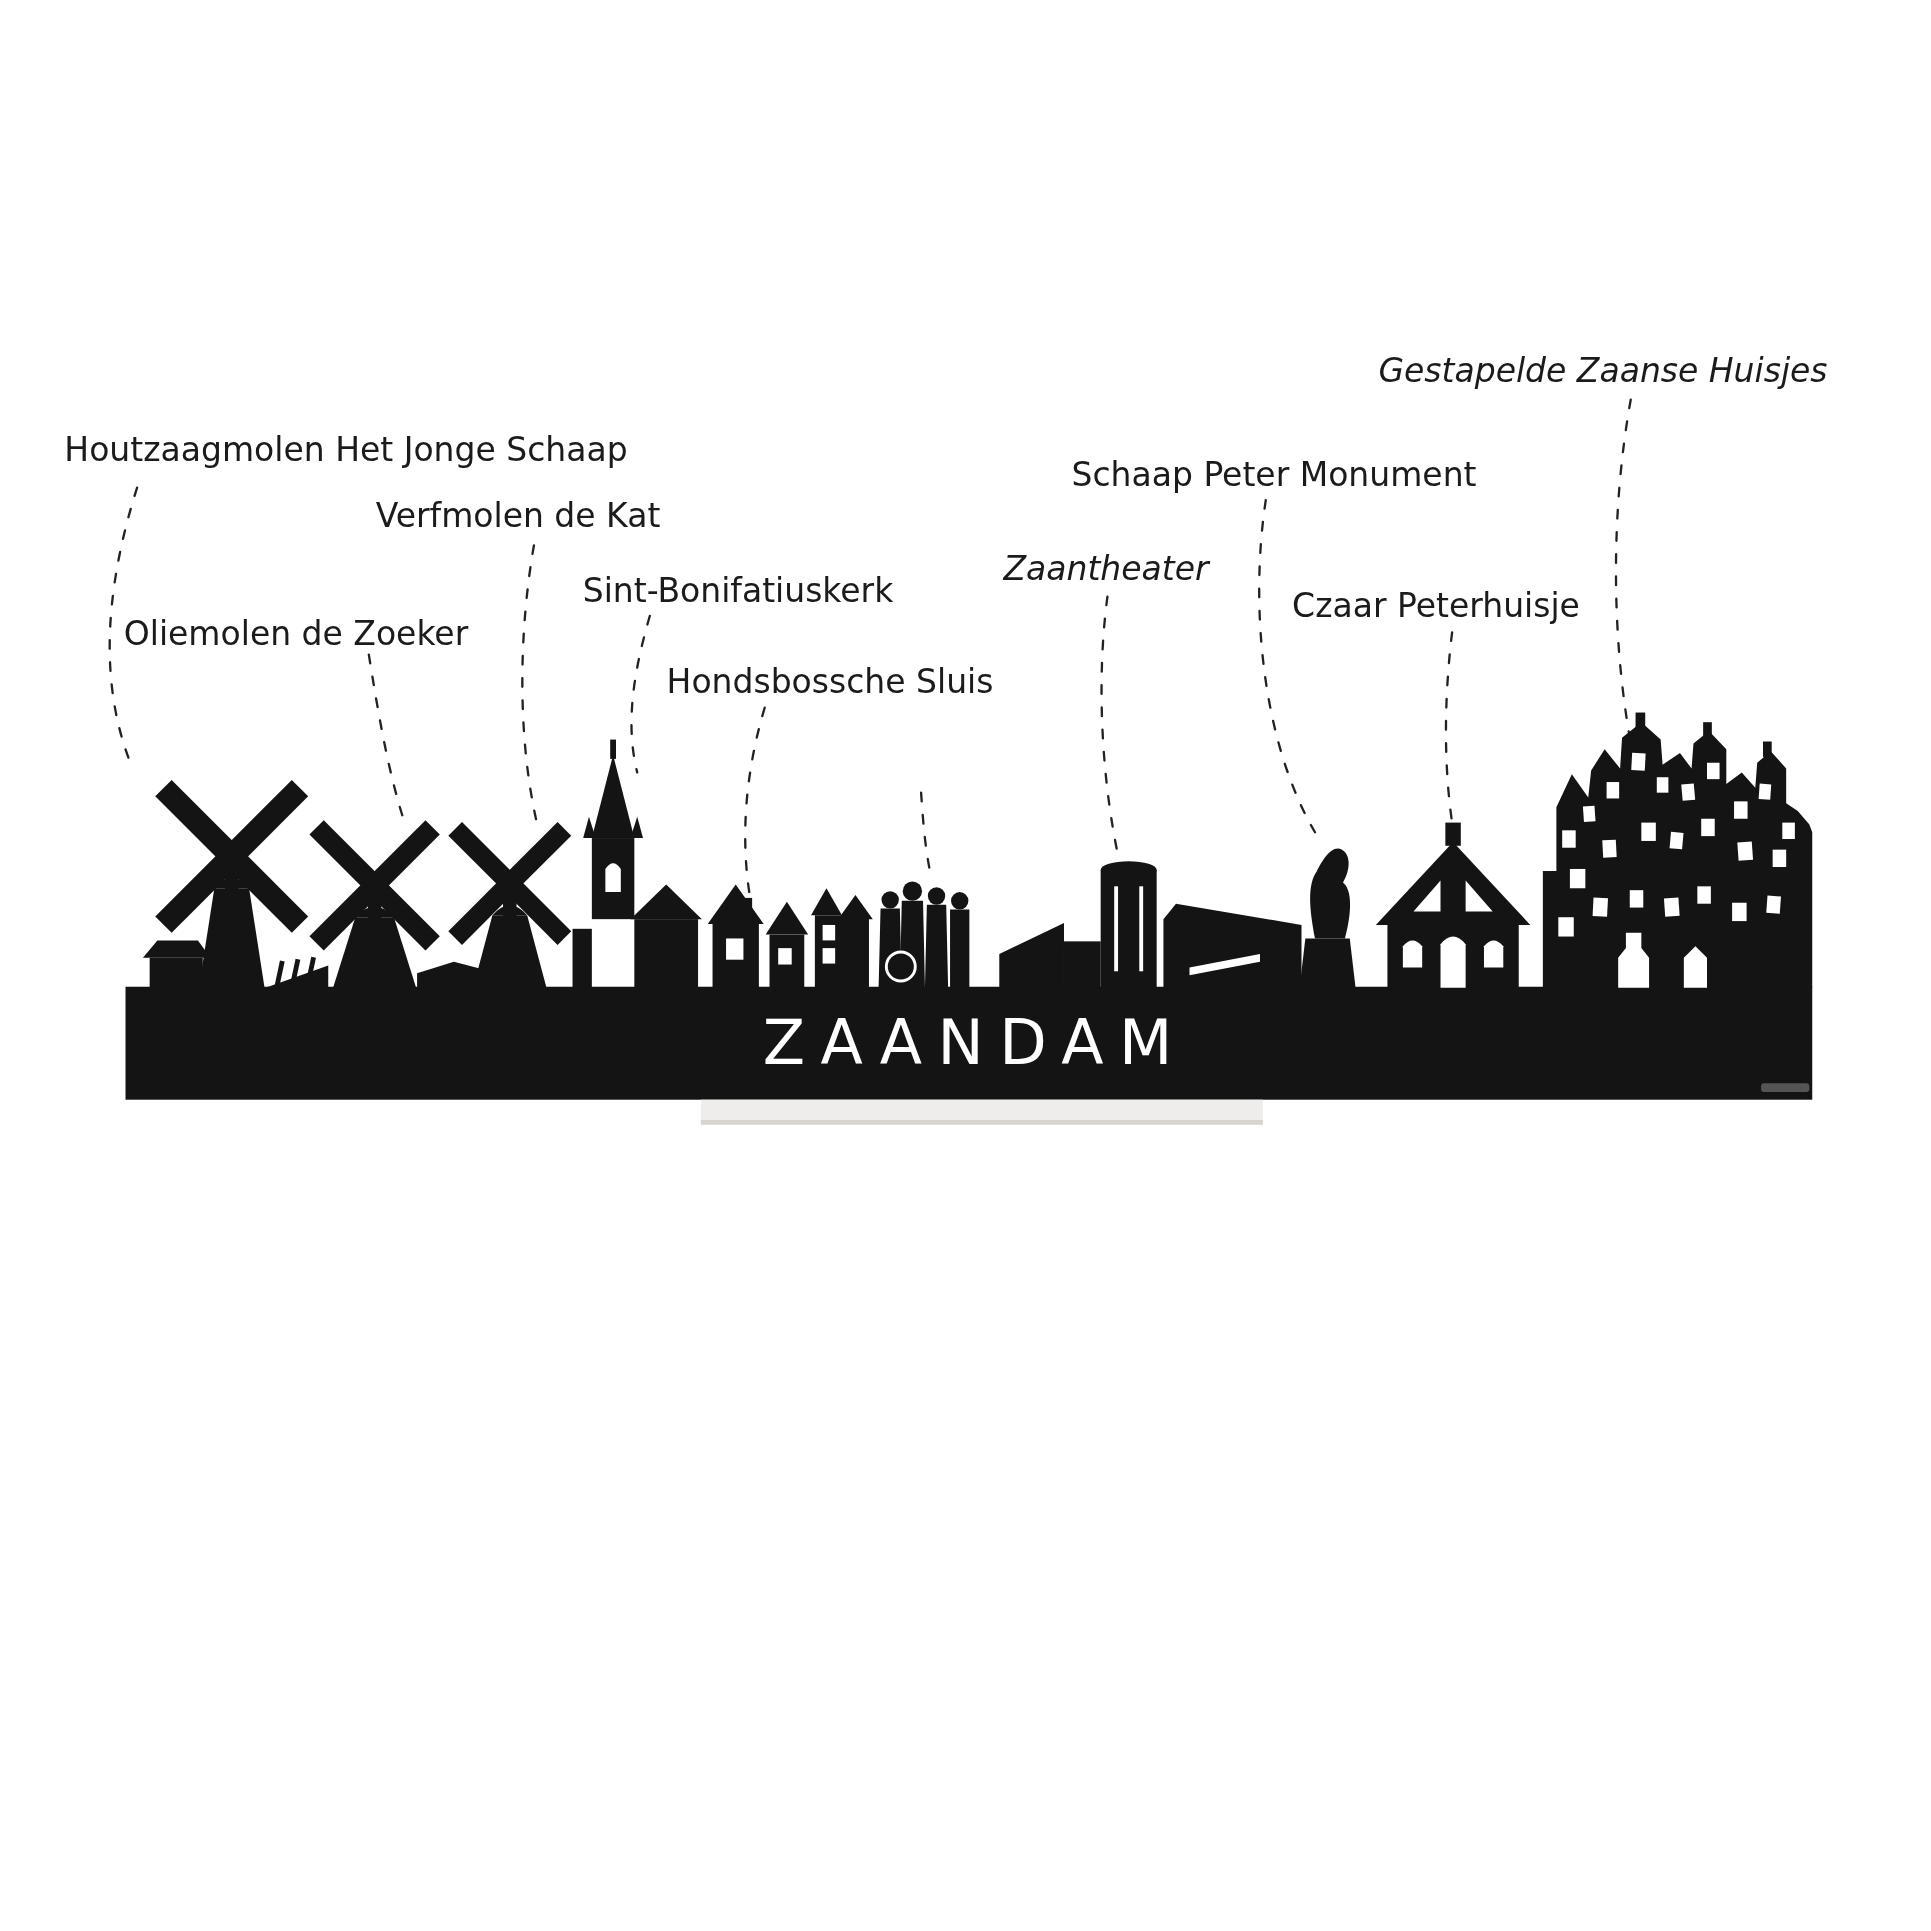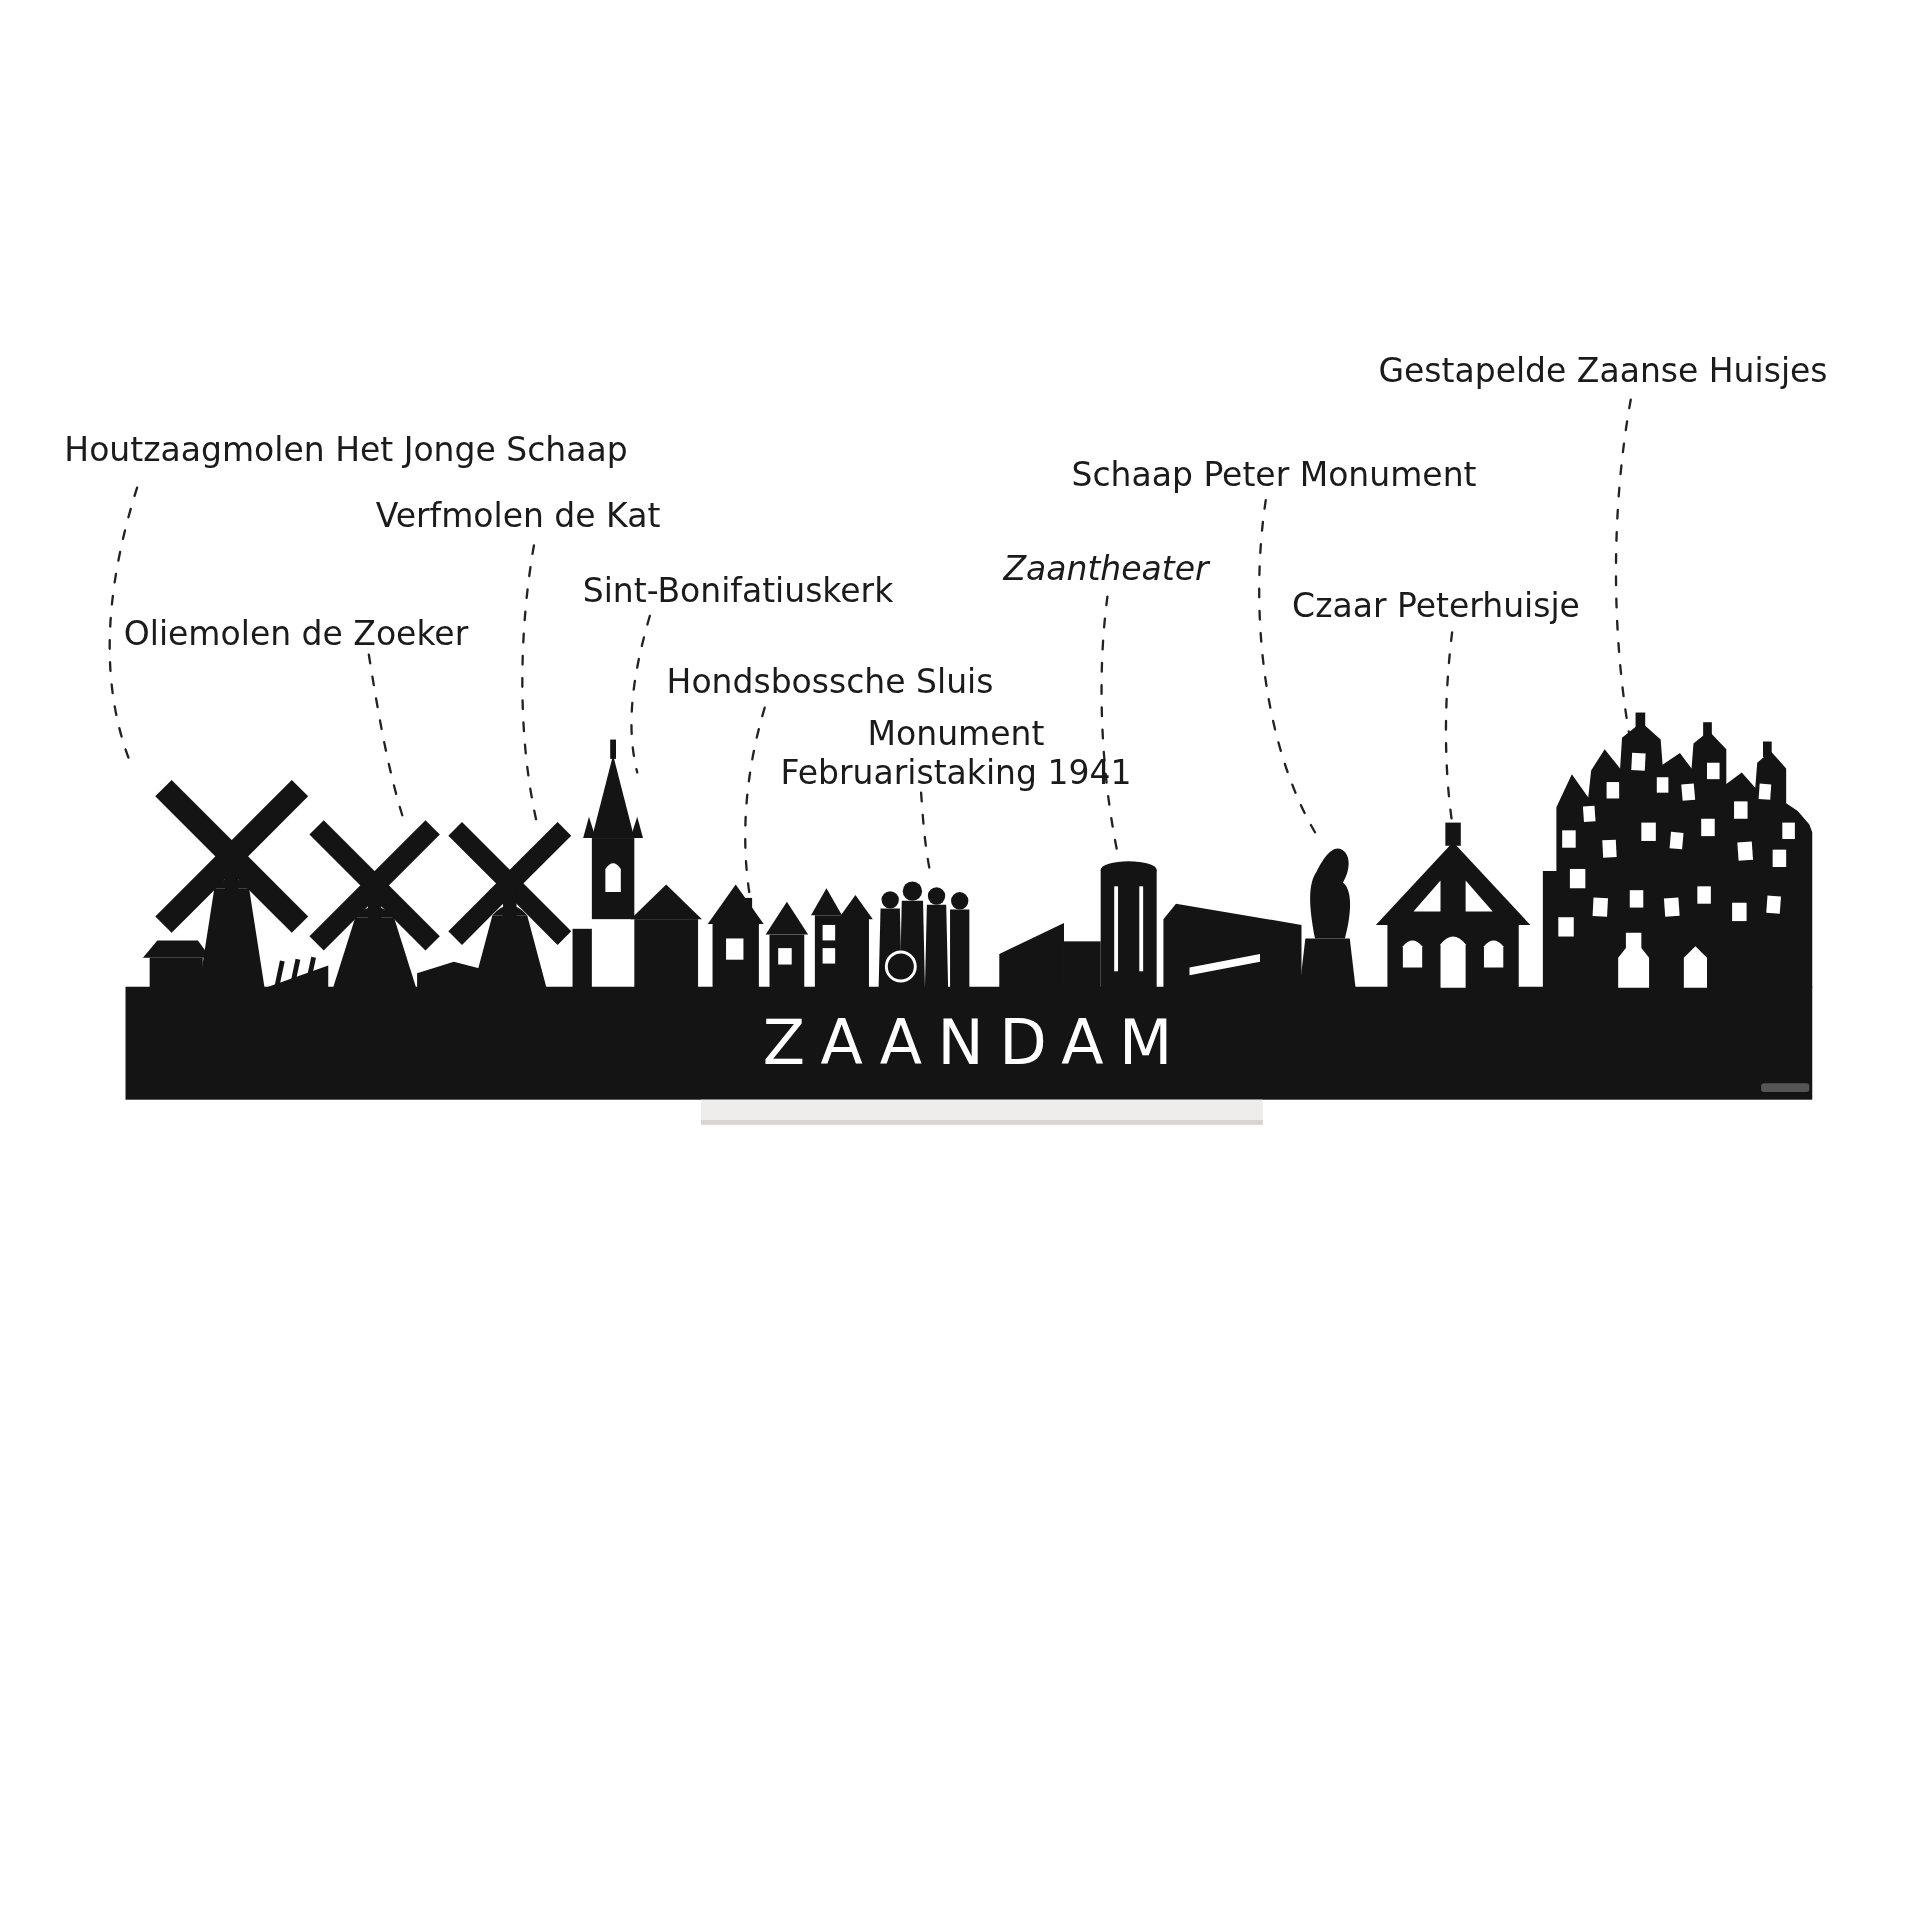--- a/index.html
+++ b/index.html
@@ -204,27 +204,23 @@
   <div class="label" style="left:346px; top:430px;">Houtzaagmolen Het Jonge Schaap</div>
 
   <div class="label" style="left:518px; top:496px;">Verfmolen de Kat</div>
 
   <div class="label" style="left:296px; top:606px;margin-top:8px;">Oliemolen de Zoeker</div>
 
   <div class="label" style="left:738px; top:571px;">Sint-Bonifatiuskerk</div>
 
   <div class="label" style="left:830px; top:662px;">Hondsbossche Sluis</div>
 
-  <div class="label" style="left:956px; top:714px;">
-    <div>Monument</div>
-    <div>Februaristaking 1941</div>
-  </div>
 
   <div class="label" style="left:1106px; top:549px;font-style:italic;">Zaantheater</div>
 
   <div class="label" style="left:1274px; top:455px;">Schaap Peter Monument</div>
 
   <div class="label" style="left:1436px; top:586px;">Czaar Peterhuisje</div>
 
-  <div class="label" style="left:1603px; top:351px;">Gestapelde Zaanse Huisjes</div>
+  <div class="label" style="left:1603px; top:351px;font-style:italic;">Gestapelde Zaanse Huisjes</div>
 
 </div>
 
 
 </body></html>

